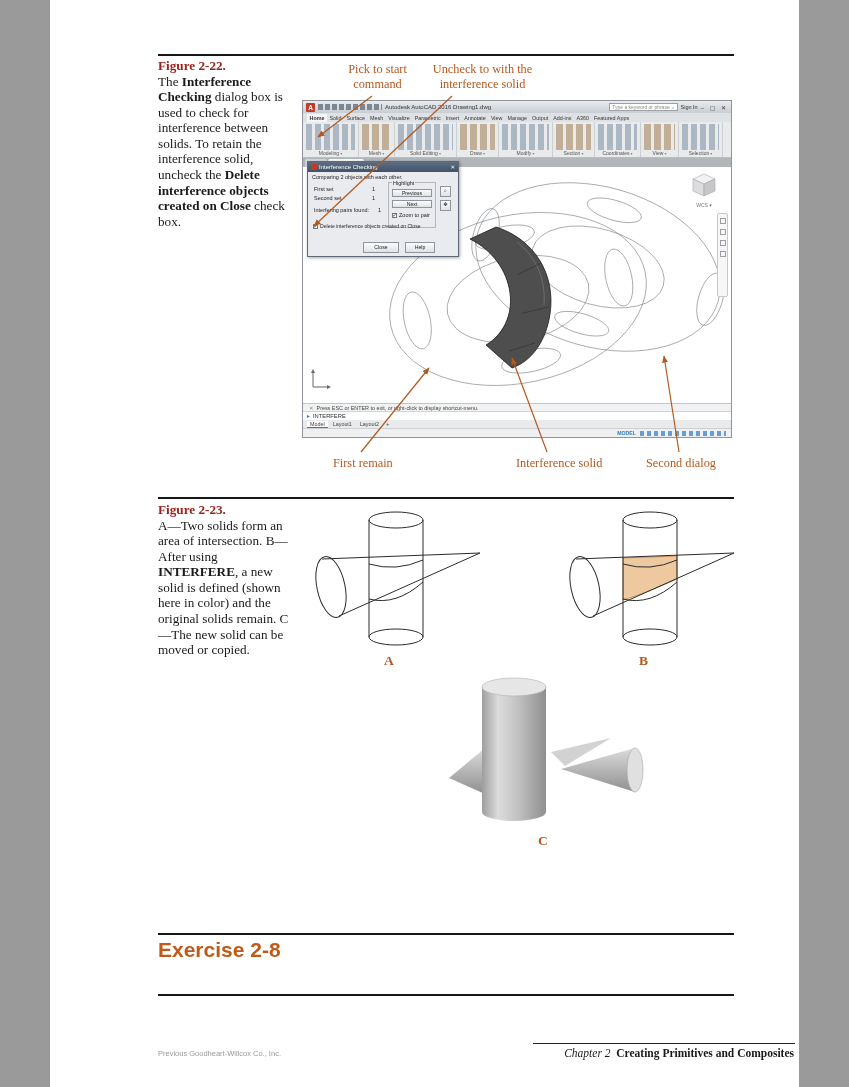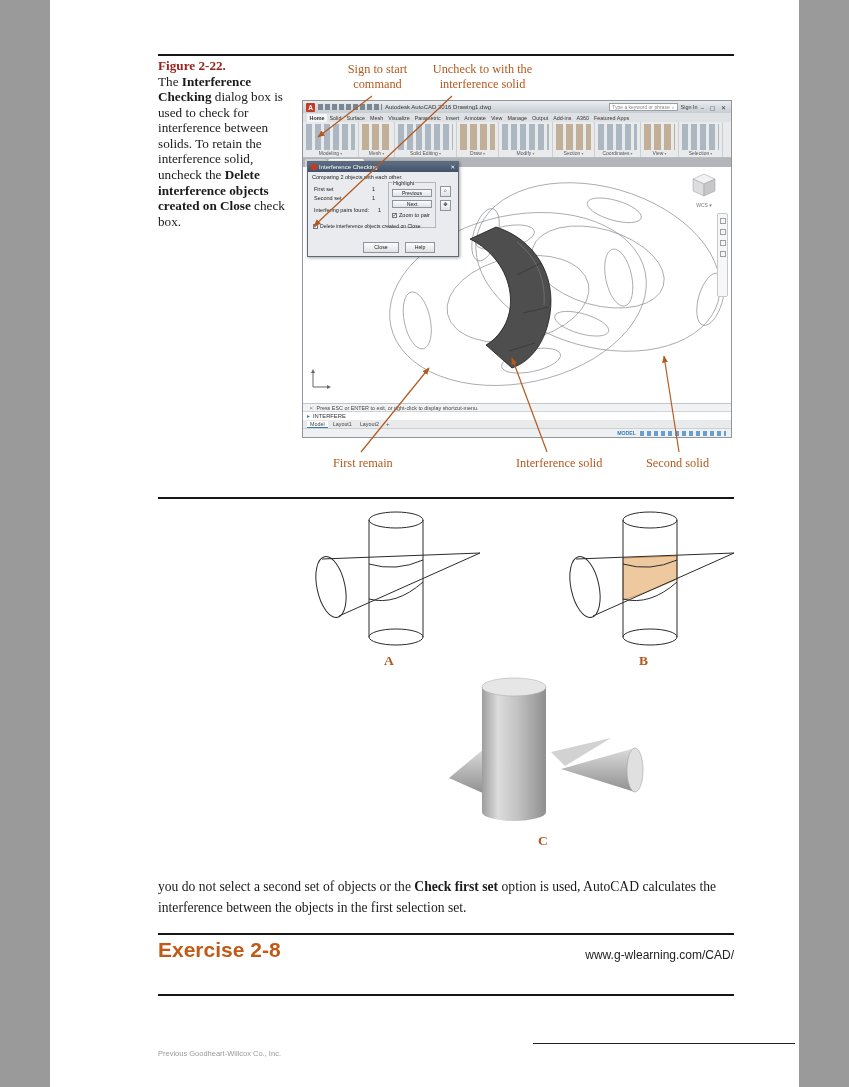--- a/index.html
+++ b/index.html
@@ -118,21 +118,21 @@
   <div class="rule" style="left:108px;top:54px;width:576px;"></div>
   <div class="rule" style="left:108px;top:497px;width:576px;"></div>
   <div class="rule" style="left:108px;top:933px;width:576px;"></div>
   <div class="rule" style="left:108px;top:994px;width:576px;"></div>
 
   <div class="figcap" style="left:108px;top:58px;">
     <span class="ft">Figure 2-22.</span>
     <span>The </span><b>Interference Checking</b><span> dialog box is used to check for interference between solids. To retain the interference solid, uncheck the </span><b>Delete interference objects created on Close</b><span> check box.</span>
   </div>
 
-  <div class="callout" style="left:285px;top:62px;width:85px;">Sign to start command</div>
+  <div class="callout" style="left:285px;top:62px;width:85px;">Pick to start command</div>
   <div class="callout" style="left:370px;top:62px;width:125px;">Uncheck to with the interference solid</div>
 
   <div class="shot">
     <div class="ttl">
       <span class="logo">A</span>
       <span class="qat"></span>
       <span class="ttxt">Autodesk AutoCAD 2016   Drawing1.dwg</span>
       <span class="search">
         <span>Type a keyword or phrase</span>
         <span>⌕</span>
@@ -301,22 +301,26 @@
       <span class="fplus">+</span>
     </div>
     <div class="sbar">
       <span>MODEL</span>
       <span class="sstrip"></span>
     </div>
   </div>
 
   <span class="slabel" style="left:283px;top:456px;">First remain</span>
   <span class="slabel" style="left:466px;top:456px;">Interference solid</span>
-  <span class="slabel" style="left:596px;top:456px;">Second solid</span>
-
+  <span class="slabel" style="left:596px;top:456px;">Second dialog</span>
+
+  <div class="figcap" style="left:108px;top:502px;width:132px;">
+    <span class="ft">Figure 2-23.</span>
+    <span>A—Two solids form an area of intersection. B—After using </span><b>INTERFERE</b><span>, a new solid is defined (shown here in color) and the original solids remain. C—The new solid can be moved or copied.</span>
+  </div>
 
   <svg class="diagram" style="left:258px;top:507px;" width="185" height="148" viewBox="0 0 185 148">
     <g fill="none" stroke="#2b2b2b" stroke-width="1">
       <ellipse cx="88" cy="13" rx="27" ry="8"></ellipse>
       <line x1="61" y1="13" x2="61" y2="130"></line>
       <line x1="115" y1="13" x2="115" y2="130"></line>
       <ellipse cx="88" cy="130" rx="27" ry="8"></ellipse>
       <path d="M61,57 Q88,65 115,53"></path>
       <path d="M61,92 Q88,99 115,75"></path>
       <ellipse cx="23" cy="80" rx="14" ry="31" transform="rotate(-12 23 80)"></ellipse>
@@ -363,29 +367,29 @@
       <rect x="49" y="15" width="64" height="125" fill="url(#cylg)"></rect>
       <ellipse cx="81" cy="140" rx="32" ry="9" fill="url(#cylg)"></ellipse>
       <ellipse cx="81" cy="15" rx="32" ry="9" fill="#e6e6e6" stroke="#b0b0b0" stroke-width="0.6"></ellipse>
     </g>
   </svg>
 
   <span class="abclabel" style="left:334px;top:653px;">A</span>
   <span class="abclabel" style="left:589px;top:653px;">B</span>
   <span class="abclabel" style="left:488px;top:833px;">C</span>
 
-  <p class="bodytext">
-    <span>you do not select a second set of objects or the </span><b>Check first set</b><span> option is used, AutoCAD calculates the interference between the objects in the first selection set.</span>
-  </p>
 
   <div class="ex-title">Exercise 2-8</div>
-  <div class="ex-url">www.g-wlearning.com/CAD/</div>
 
   <div class="f-copy">Previous Goodheart-Willcox Co., Inc.</div>
   <div class="f-line"></div>
+  <div class="f-chap">
+    <i>Chapter 2</i>&nbsp;
+    <b>Creating Primitives and Composites</b>
+  </div>
   <div class="f-page">39</div>
 
   <svg class="arrows" width="849" height="1087" viewBox="0 0 849 1087">
     <defs>
       <marker id="ah" markerWidth="8" markerHeight="8" refX="5.5" refY="2.5" orient="auto">
         <path d="M0,0 L6,2.5 L0,5 Z" fill="#b3591e"></path>
       </marker>
     </defs>
     <g stroke="#b3591e" stroke-width="1.2" fill="none">
       <line x1="322" y1="96" x2="268" y2="137" marker-end="url(#ah)"></line>

